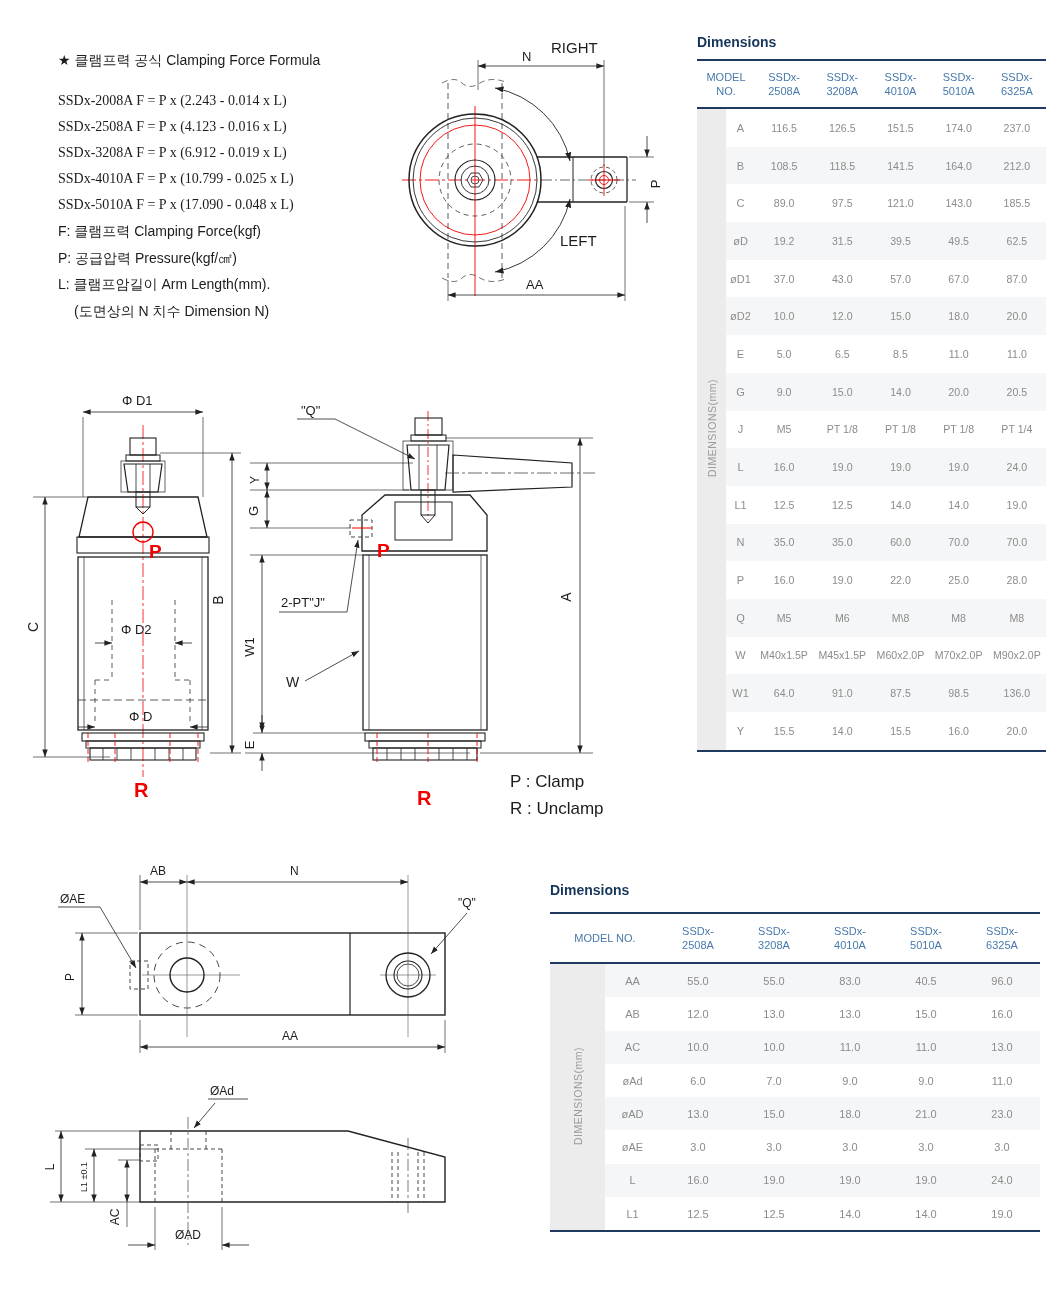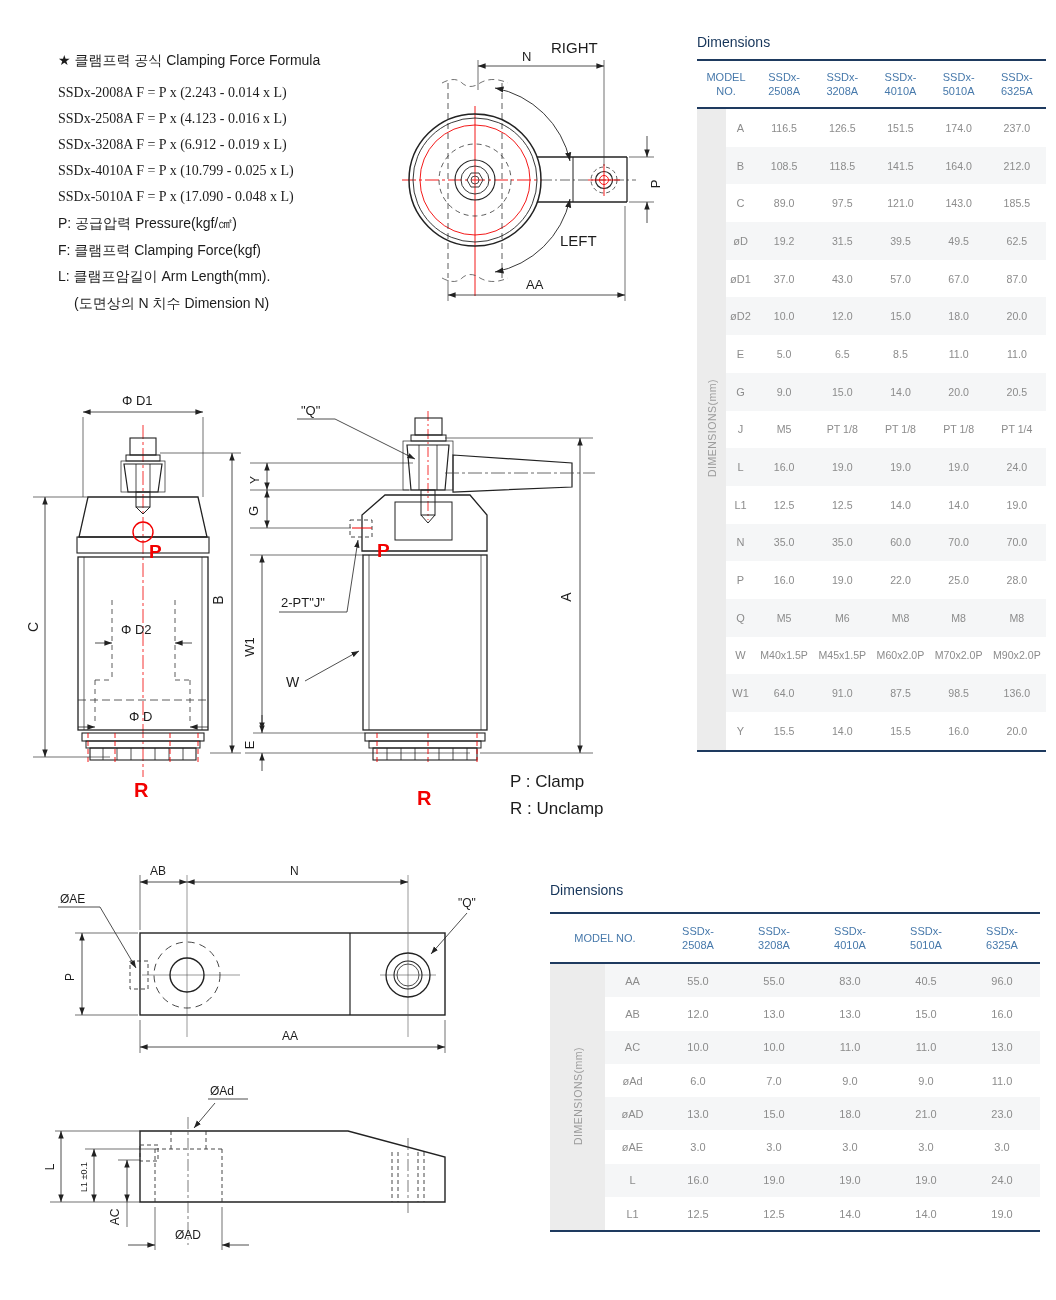--- a/index.html
+++ b/index.html
@@ -1,35 +1,35 @@
 <!DOCTYPE html>
 <html><head>
 <meta charset="utf-8">
 <style>
   html,body{margin:0;padding:0;background:#fff;}
   .page{position:relative;width:1056px;height:1300px;background:#fff;overflow:hidden;
         font-family:"Liberation Sans","DejaVu Sans",sans-serif;color:#222;}
 
   
   .formula{position:absolute;left:58px;top:52px;width:350px;font-size:14px;color:#1c1c1c;}
-  .formula .f-title{margin-bottom:10px;}
+  .formula .f-title{margin-bottom:18px;}
   .formula .f-line{line-height:26px;white-space:nowrap;font-family:Liberation Serif, serif;}
   .formula .f-note{line-height:26.5px;white-space:nowrap;}
   .formula .f-note.indent{padding-left:16px;}
 
   
   svg text{font-family:"Liberation Sans","DejaVu Sans",sans-serif;fill:#1c1c1c;}
   .redtxt{fill:#f20000;font-weight:bold;}
   #svg-top{position:absolute;left:400px;top:28px;}
   #svg-front{position:absolute;left:25px;top:385px;}
   #svg-arm{position:absolute;left:30px;top:855px;}
 
   
   .tbl-wrap{position:absolute;}
-  .tbl-title{font-size:14px;font-weight:normal;color:#16355a;margin:0 0 9px 0;}
+  .tbl-title{font-size:14px;font-weight:bold;color:#16355a;margin:0 0 9px 0;}
   table.dims{border-collapse:collapse;table-layout:fixed;
              border-top:2px solid #1e3a5f;border-bottom:2px solid #1e3a5f;}
   table.dims thead tr{border-bottom:2px solid #1e3a5f;}
   table.dims th{color:#4779ab;font-weight:normal;font-size:11px;line-height:1.3;
                 text-align:center;vertical-align:middle;padding:0;}
   table.dims td{color:#8c8c8c;font-size:11px;text-align:center;vertical-align:middle;
                 padding:0;white-space:nowrap;}
   table.dims tr.stripe td{background:#f5f6f7;}
   table.dims td.side-cell{background:#ececec !important;padding:0;}
   table.dims tr.stripe td.side-cell{background:#ececec;}
@@ -60,22 +60,22 @@
 
 <div class="page">
 
   <div class="formula">
     <div class="f-title">★ 클램프력 공식 Clamping Force Formula</div>
     <div class="f-line">SSDx-2008A  F = P x (2.243 - 0.014 x L)</div>
     <div class="f-line">SSDx-2508A  F = P x (4.123 - 0.016 x L)</div>
     <div class="f-line">SSDx-3208A  F = P x (6.912 - 0.019 x L)</div>
     <div class="f-line">SSDx-4010A  F = P x (10.799 - 0.025 x L)</div>
     <div class="f-line">SSDx-5010A  F = P x (17.090 - 0.048 x L)</div>
+    <div class="f-note">F: 클램프력 Clamping Force(kgf)</div>
     <div class="f-note">P: 공급압력 Pressure(kgf/㎠)</div>
-    <div class="f-note">F: 클램프력 Clamping Force(kgf)</div>
     <div class="f-note">L: 클램프암길이 Arm Length(mm).</div>
     <div class="f-note indent">(도면상의 N 치수  Dimension N)</div>
   </div>
 
   <svg id="svg-top" width="290" height="300" viewBox="0 0 290 300">
     <defs>
       <marker id="aT" markerWidth="11" markerHeight="8" refX="9.5" refY="4" orient="auto-start-reverse">
         <path d="M0,0.6 L9.5,4 L0,7.4 Z" fill="#222"></path>
       </marker>
     </defs>

